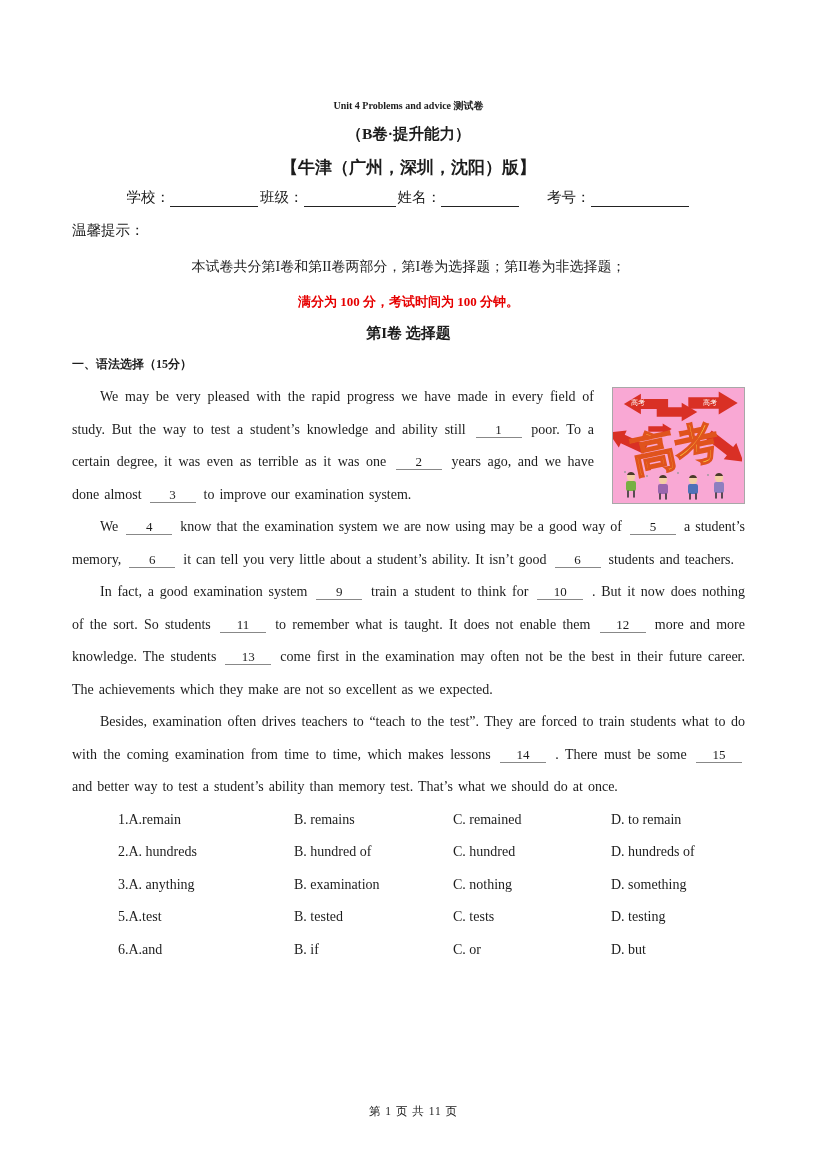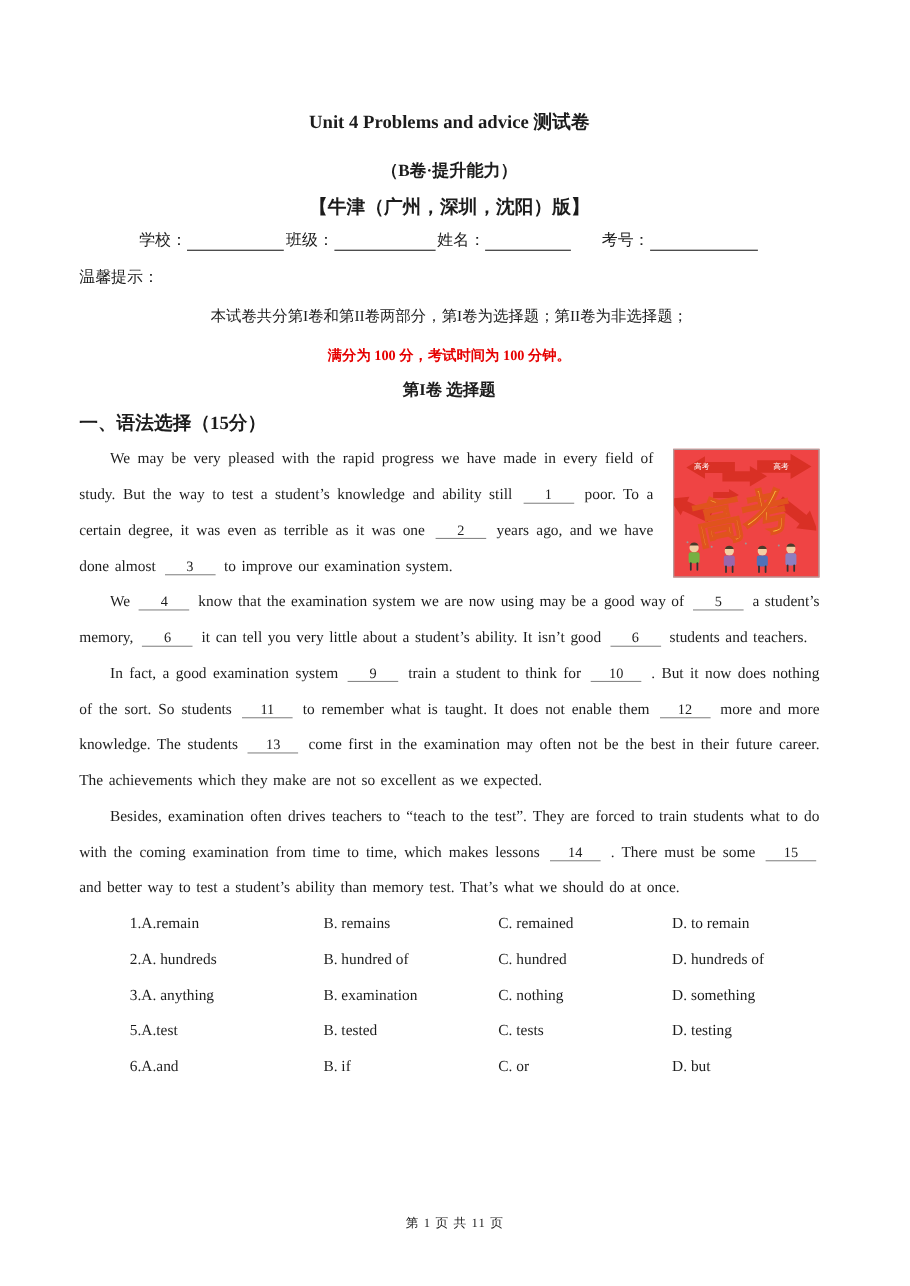--- a/index.html
+++ b/index.html
@@ -2,43 +2,43 @@
 <html><head>
 <meta charset="utf-8">
 <style>
   html,body { margin:0; padding:0; background:#ffffff; }
   body {
     width:827px; height:1169px; position:relative; overflow:hidden;
     font-family:"Liberation Serif","DejaVu Serif",serif; color:#1c1c1c;
   }
   .page { padding:99px 82px 0 72px; }
   .center { text-align:center; }
-  .title { font-size:17px; font-weight:bold; margin:0 0 23px 0; }
+  .title { font-size:10px; font-weight:bold; margin:0 0 11px 0; }
   .subtitle { font-size:15.5px; font-weight:bold; margin:0 0 11px 0; }
   .edition { font-size:17px; font-weight:bold; margin:0 0 9px 0; }
   .info-line { font-size:14.5px; margin:0 0 14px 0; white-space:nowrap; }
   .info-item { margin-right:2px; }
   .info-item.examno { margin-left:26px; }
   .write-line { display:inline-block; border-bottom:1px solid #222; height:15px; vertical-align:bottom; }
   .w-school { width:88px; } .w-class { width:92px; } .w-name { width:78px; } .w-exam { width:98px; }
   .tip { font-size:14.5px; margin:0 0 18px 0; }
   .notice-1 { font-size:14px; margin:0 0 17px 0; }
   .notice-red { font-size:13px; font-weight:bold; margin:0 0 13px 0; }
   .part-heading { font-size:15px; font-weight:bold; margin:0 0 11px 0; }
-  .q-heading { font-size:17px; font-weight:bold; margin:0 0 7px 0; line-height:20px; }
+  .q-heading { font-size:12px; font-weight:bold; margin:0 0 7px 0; line-height:20px; }
   .passage { font-size:14px; line-height:32.5px; text-align:justify; word-spacing:1.5px; }
   .passage p { margin:0; text-indent:28px; }
   .blank {
     display:inline-block; min-width:46px; text-align:center; text-indent:0;
     border-bottom:1.5px solid #888; font-size:13px; line-height:15px;
     margin:0 3px; vertical-align:baseline;
   }
   .figure-box {
     float:right; width:131px; height:115px; margin:6px 0 6px 18px;
-    border:1px solid #a8a8a8; background:#ef4444;
+    border:1px solid #a8a8a8; background:#f9a8d4;
   }
   .options { font-size:14px; }
   .opt-row { display:grid; grid-template-columns:176px 159px 158px 1fr; line-height:32.6px;margin-left:46px; }
   .footer {
     position:absolute; bottom:50px; left:0; right:0; text-align:center;
     font-size:11.5px; color:#222; letter-spacing:1px;
   }
 </style>
 </head>
 <body>

